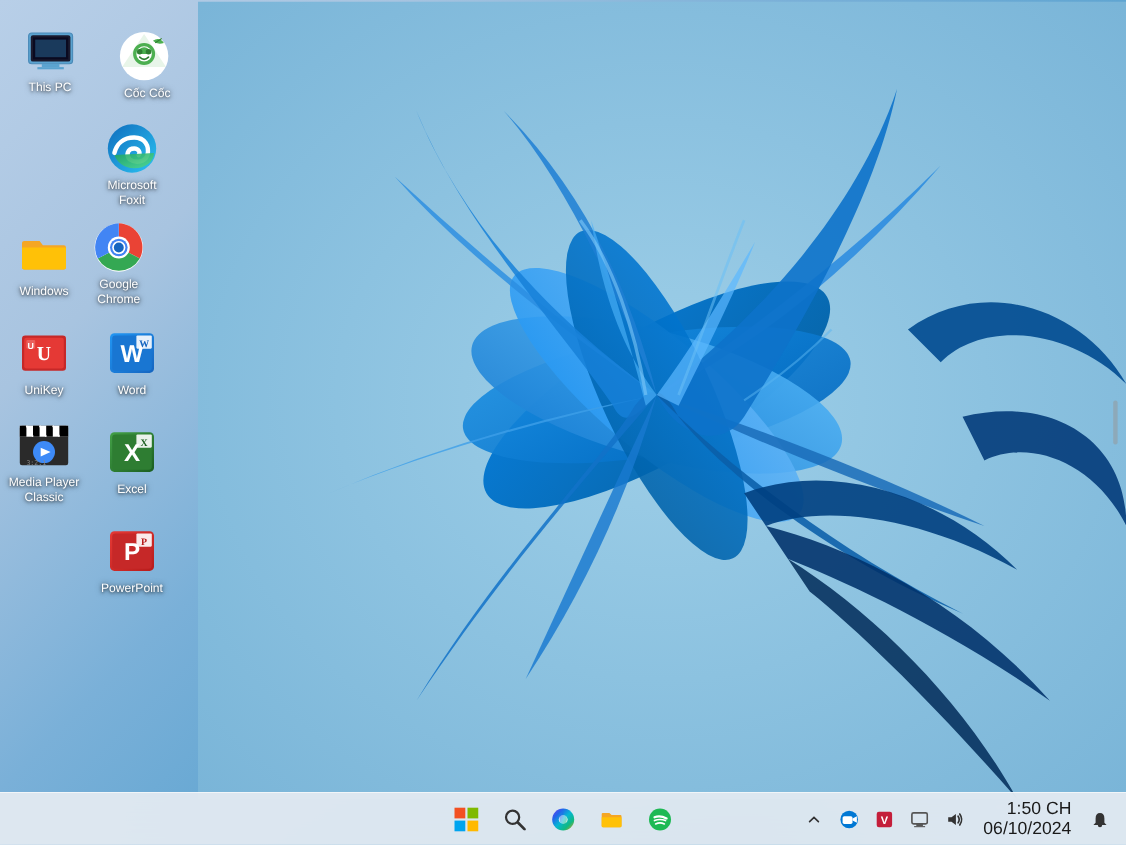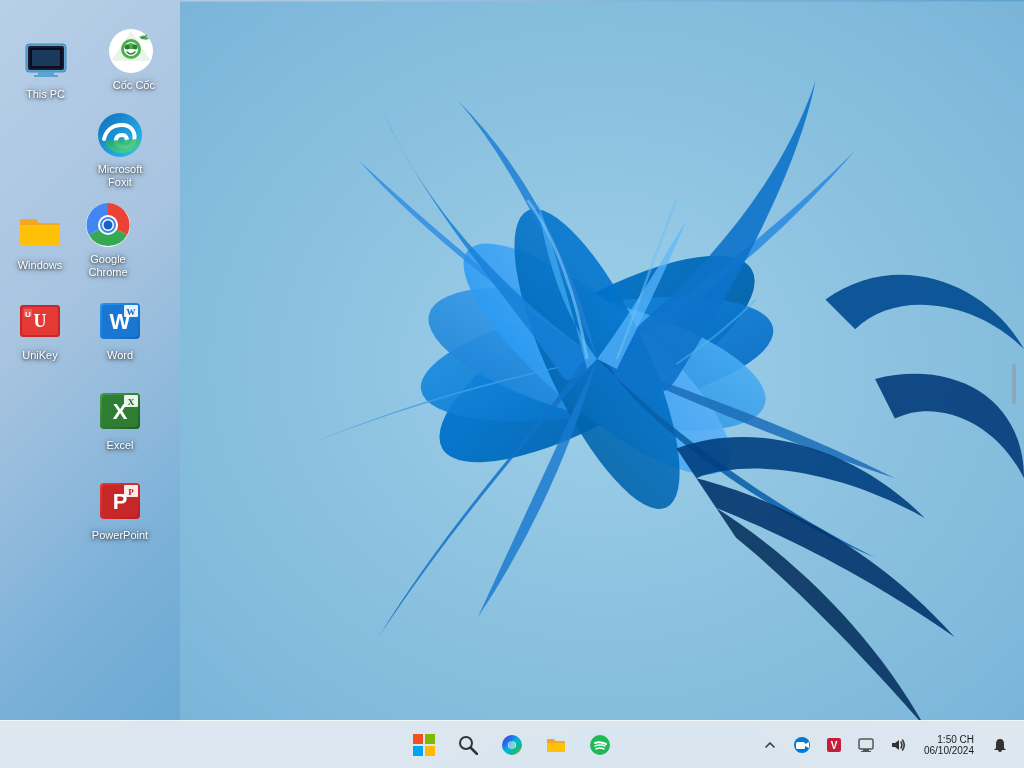--- a/index.html
+++ b/index.html
@@ -123,21 +123,21 @@
       justify-content: center;
       cursor: pointer;
       border-radius: 4px;
     }
 
     #clock {
       display: flex;
       flex-direction: column;
       align-items: flex-end;
       justify-content: center;
-      font-size: 10px;
+      font-size: 16px;
       color: #1a1a1a;
       cursor: pointer;
       padding: 0 8px;
       height: 48px;
       border-radius: 4px;
     }
     
     
     .flower-svg {
       width: 100%;
@@ -220,21 +220,21 @@
       <path d="M 700 380 C 780 360 850 400 850 480 C 820 420 760 400 720 420Z" fill="#003878" opacity="0.88"></path>
 
       <path d="M 350 200 C 380 240 400 300 410 360" stroke="#7dc8f8" stroke-width="3" fill="none" opacity="0.6"></path>
       <path d="M 500 200 C 480 250 460 310 440 360" stroke="#6abff5" stroke-width="2.5" fill="none" opacity="0.55"></path>
       <path d="M 580 300 C 560 320 530 345 500 365" stroke="#5ab5f2" stroke-width="2" fill="none" opacity="0.5"></path>
     </svg>
   </div>
 
   <div id="desktop-icons">
 
-    <div class="desktop-icon" style="position:absolute;left:0;top:14px;padding-left:16px;">
+    <div class="desktop-icon" style="position:absolute;left:0;top:0;padding-left:16px;">
       <div class="icon-img">
         <svg width="48" height="48" viewBox="0 0 48 48">
           <rect x="4" y="8" width="40" height="28" rx="3" fill="#5ba3d0" stroke="#4a8ab8" stroke-width="1"></rect>
           <rect x="6" y="10" width="36" height="24" rx="2" fill="#1a1a2e"></rect>
           <rect x="16" y="36" width="16" height="3" fill="#5ba3d0"></rect>
           <rect x="12" y="39" width="24" height="2" fill="#5ba3d0"></rect>
           <rect x="8" y="12" width="32" height="20" fill="#0a0a20"></rect>
           <rect x="10" y="14" width="28" height="16" fill="#1a3a5c"></rect>
         </svg>
       </div>
@@ -338,20 +338,43 @@
           <rect x="4" y="6" width="40" height="36" rx="4" fill="url(#wordG)"></rect>
           <rect x="6" y="8" width="36" height="32" rx="3" fill="#1976d2"></rect>
           <text x="24" y="32" text-anchor="middle" font-size="22" font-weight="bold" fill="white" font-family="sans-serif">W</text>
           <rect x="28" y="8" width="14" height="12" rx="1" fill="white" opacity="0.9"></rect>
           <text x="35" y="18" text-anchor="middle" font-size="9" font-weight="bold" fill="#1565c0" font-family="serif">W</text>
         </svg>
       </div>
       <span class="icon-label">Word</span>
     </div>
 
+    <div class="desktop-icon" style="position:absolute;left:0;top:365px;">
+      <div class="icon-img">
+        <svg width="48" height="48" viewBox="0 0 48 48">
+          <rect x="2" y="6" width="44" height="36" rx="2" fill="#2a2a2a"></rect>
+
+          <rect x="2" y="6" width="44" height="10" fill="white"></rect>
+          <rect x="2" y="6" width="6" height="10" fill="black"></rect>
+          <rect x="14" y="6" width="6" height="10" fill="black"></rect>
+          <rect x="26" y="6" width="6" height="10" fill="black"></rect>
+          <rect x="38" y="6" width="8" height="10" fill="black"></rect>
+
+          <line x1="8" y1="6" x2="14" y2="16" stroke="white" stroke-width="1.5"></line>
+          <line x1="20" y1="6" x2="26" y2="16" stroke="white" stroke-width="1.5"></line>
+          <line x1="32" y1="6" x2="38" y2="16" stroke="white" stroke-width="1.5"></line>
+
+          <circle cx="24" cy="30" r="10" fill="#3d8af7"></circle>
+          <polygon points="21,26 21,34 30,30" fill="white"></polygon>
+
+          <text x="8" y="42" font-size="6" fill="#888" font-family="monospace">3:2:1</text>
+        </svg>
+      </div>
+      <span class="icon-label">Media Player Classic</span>
+    </div>
 
     <div class="desktop-icon" style="position:absolute;left:80px;top:365px;">
       <div class="icon-img">
         <svg width="48" height="48" viewBox="0 0 48 48">
           <defs>
             <linearGradient id="excelG" x1="0%" y1="0%" x2="100%" y2="100%">
               <stop offset="0%" stop-color="#43a047"></stop>
               <stop offset="100%" stop-color="#1b5e20"></stop>
             </linearGradient>
           </defs>

